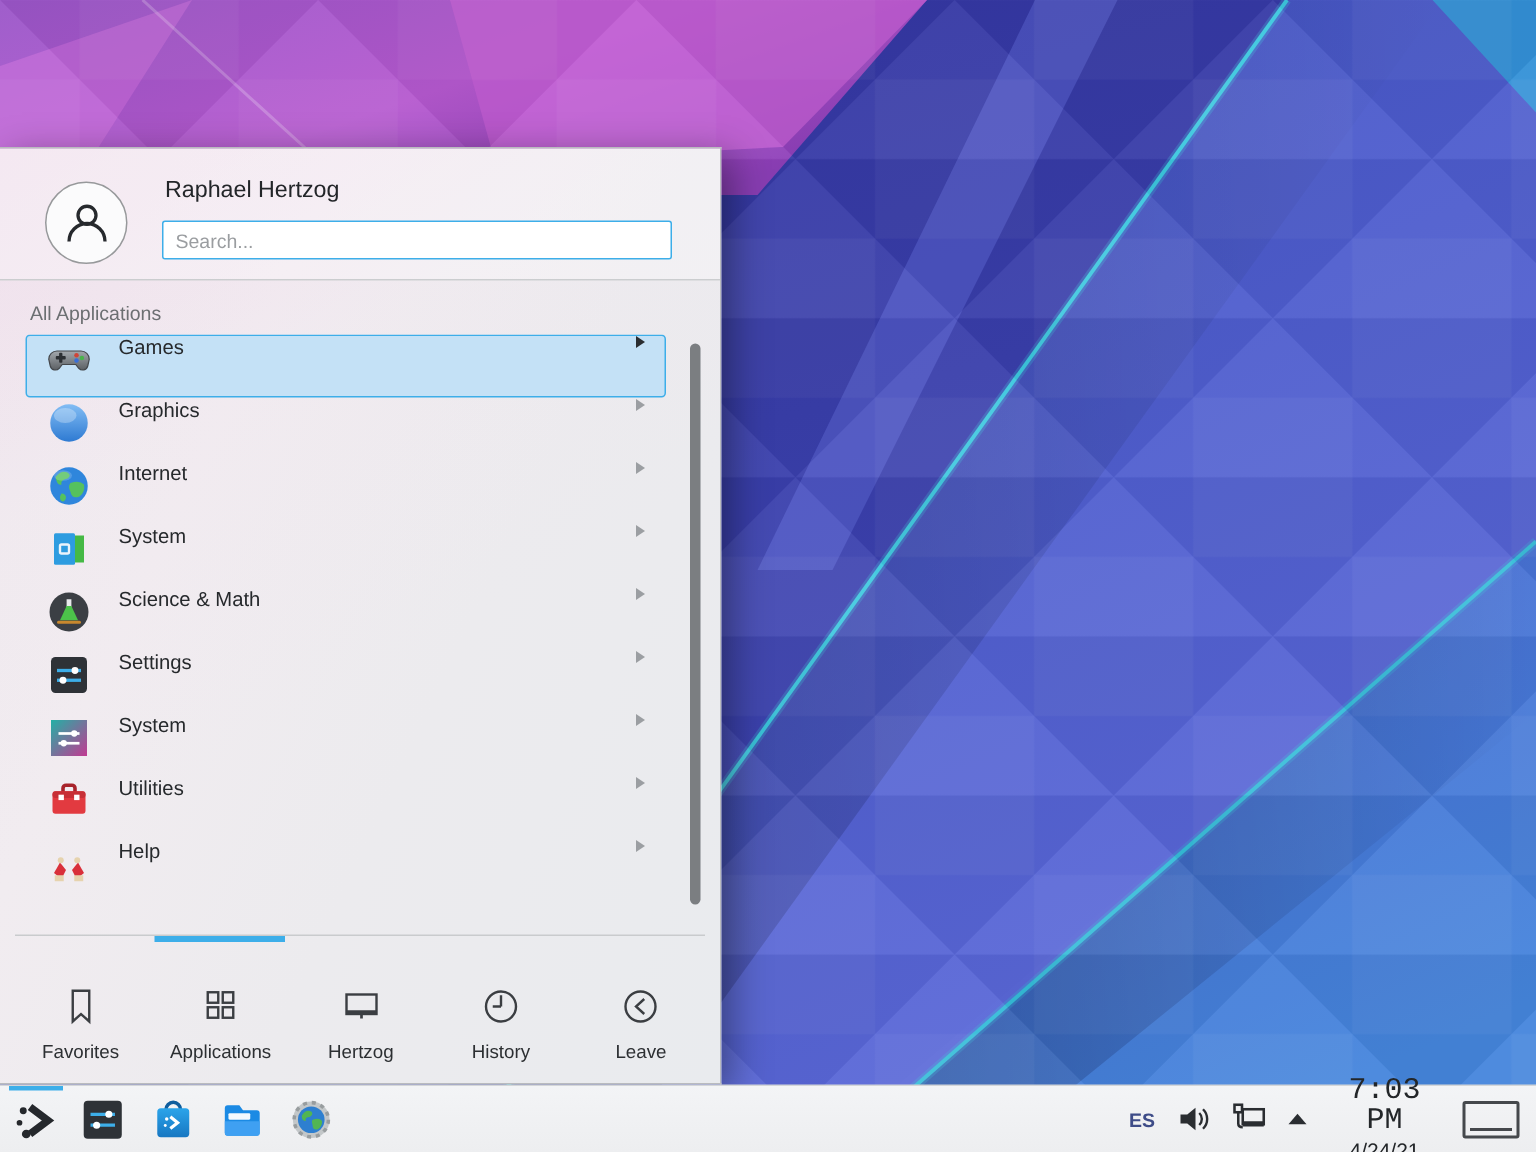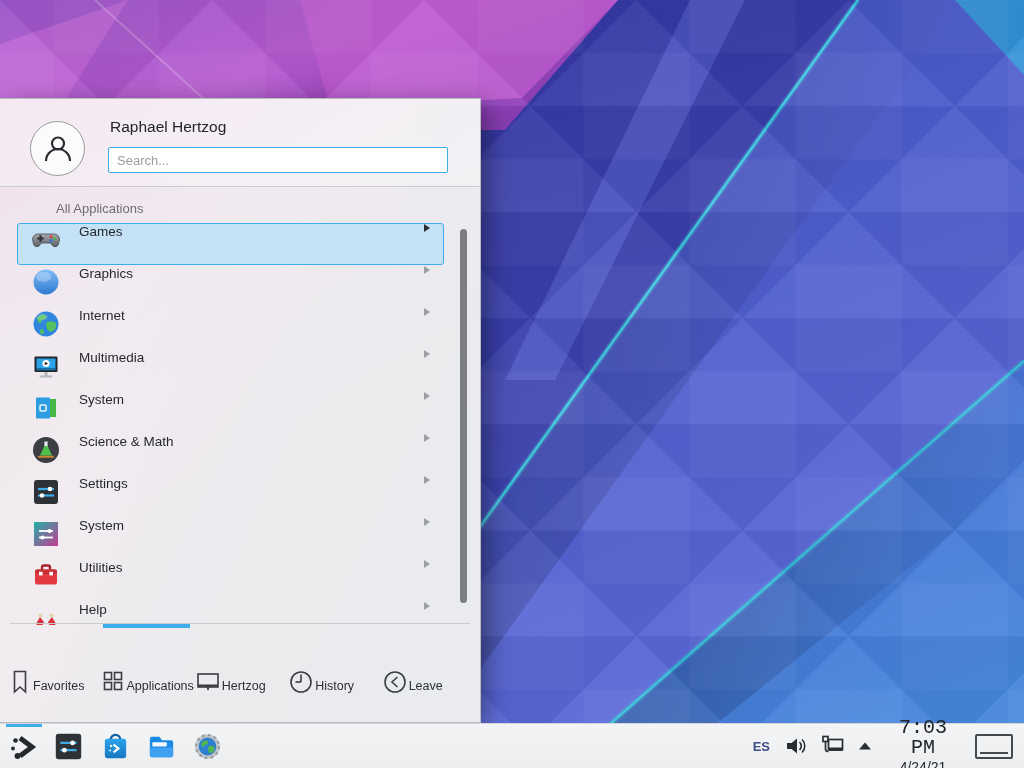--- a/index.html
+++ b/index.html
@@ -24,41 +24,41 @@
     display:flex; align-items:center;
   }
   .avatar { position:absolute; left:30px; top:22px; width:55px; height:55px; border-radius:50%;
     border:1px solid #97999b; background:#fbfbfc; display:flex; align-items:center; justify-content:center; }
   .user-name { position:absolute; left:110px; top:19px; font-size:15.5px; color:#232629; }
   .search-box { position:absolute; left:108px; top:48px; width:340px; height:26px;
     border:1px solid #3daee9; border-radius:2px; background:#ffffff;
     font-family:"Liberation Sans", sans-serif; font-size:13px; color:#232629; padding:0 8px; outline:none; }
   .search-box::placeholder { color:#9a9da0; opacity:1; }
 
-  .section-label { position:absolute; left:20px; top:102px; font-size:13px; color:#6c6f72;margin-left:36px; }
+  .section-label { position:absolute; left:20px; top:102px; font-size:13px; color:#6c6f72; }
 
   .app-list { position:absolute; left:0; top:124px; width:460px; height:402px; overflow:hidden; }
   .app-row { position:relative; margin:0 0 0 17px; width:427px; height:42px;
     display:flex; align-items:flex-start; padding-left:12px;
     border:1px solid transparent; border-radius:3px; cursor:default; }
   .app-row.selected { background:#c4e1f6; border-color:#3daee9; }
   .app-icon { width:32px; height:32px; flex:0 0 32px; display:flex; align-items:center; justify-content:center; }
   .app-label { margin-left:17px; font-size:13.5px; color:#26292c; }
   .arrow { margin-left:auto; margin-right:13px; width:0; height:0;
     border-left:6px solid #9b9ea2; border-top:4.5px solid transparent; border-bottom:4.5px solid transparent; }
   .app-row.selected .arrow { border-left-color:#2a2d30; }
 
   .scrollbar { position:absolute; right:13px; top:130px; width:7px; height:374px;
     background:#7b7e81; border-radius:3.5px; }
 
   .menu-footer { position:absolute; left:0; bottom:0; width:100%; height:99px; }
   .footer-divider { position:absolute; left:10px; right:10px; top:0; height:1px; background:#c9cbcd; }
   .tab-indicator { position:absolute; left:103px; top:1px; width:87px; height:4px; background:#3daee9; }
   .tabs { position:absolute; left:7px; top:8px; width:467px; height:88px; display:flex; }
-  .tab { flex:1 1 0; display:flex; flex-direction:row; align-items:center; justify-content:flex-start;
+  .tab { flex:1 1 0; display:flex; flex-direction:column; align-items:center; justify-content:center;
     padding-top:14px; cursor:default; }
   .tab-icon { height:30px; display:flex; align-items:center; justify-content:center; }
   .tab-label { margin-top:8px; font-size:12.5px; color:#2c2f32; }
 
   
   .taskbar { position:absolute; left:0; bottom:0; width:1024px; height:45px;
     background:linear-gradient(#f3f4f6, #edeef0); border-top:1px solid #d4d6d8;
     display:flex; align-items:center; }
   .task-btn { position:relative; width:45px; height:45px; display:flex; align-items:center; justify-content:center; }
   .task-btn.active::before { content:""; position:absolute; left:6px; top:0; width:36px; height:3px; background:#3daee9; }
@@ -187,35 +187,20 @@
             <path d="M7 10 q4-5 8-3 q3 2 0 4 q-5 1-4 4 q-3 1-4-5Z" fill="#55c15e"></path>
             <path d="M17 14 q6-2 9 1 q1 5-3 8 q-5 2-6-3 q-2-4 0-6Z" fill="#55c15e"></path>
             <path d="M11 21 q3 0 3 3 q-1 3-3 2 q-2-2 0-5Z" fill="#55c15e"></path>
             <ellipse cx="12" cy="9" rx="6" ry="3.5" fill="#ffffff" opacity="0.18"></ellipse>
           </svg>
         </span>
         <span class="app-label">Internet</span>
         <span class="arrow"></span>
       </div>
 
-      <div class="app-row">
-        <span class="app-icon">
-          <svg width="32" height="32" viewBox="0 0 32 32">
-            <rect x="4.5" y="6.5" width="23" height="15.5" rx="1" fill="#23272c"></rect>
-            <rect x="6.5" y="8.5" width="19" height="10" fill="#2aa3e8"></rect>
-            <rect x="6.5" y="18.5" width="19" height="1.8" fill="#1574b4"></rect>
-            <circle cx="16" cy="13.5" r="3.6" fill="#ffffff"></circle>
-            <path d="M14.8 11.7 l3.4 1.8 -3.4 1.8 Z" fill="#23272c"></path>
-            <rect x="14.4" y="22" width="3.2" height="4" fill="#b6babd"></rect>
-            <rect x="9.5" y="25.6" width="13" height="1.9" rx="0.9" fill="#b6babd"></rect>
-          </svg>
-        </span>
-        <span class="app-label">Multimedia</span>
-        <span class="arrow"></span>
-      </div>
 
       <div class="app-row">
         <span class="app-icon">
           <svg width="32" height="32" viewBox="0 0 32 32">
             <path d="M14 7 h12 v18 h-12 l5-4 v-10Z" fill="#45b945"></path>
             <rect x="6" y="5.5" width="14" height="21" rx="1" fill="#2d9ce0"></rect>
             <rect x="10" y="13" width="6" height="6" fill="none" stroke="#eaf4fb" stroke-width="1.6" rx="1"></rect>
           </svg>
         </span>
         <span class="app-label">System</span>

